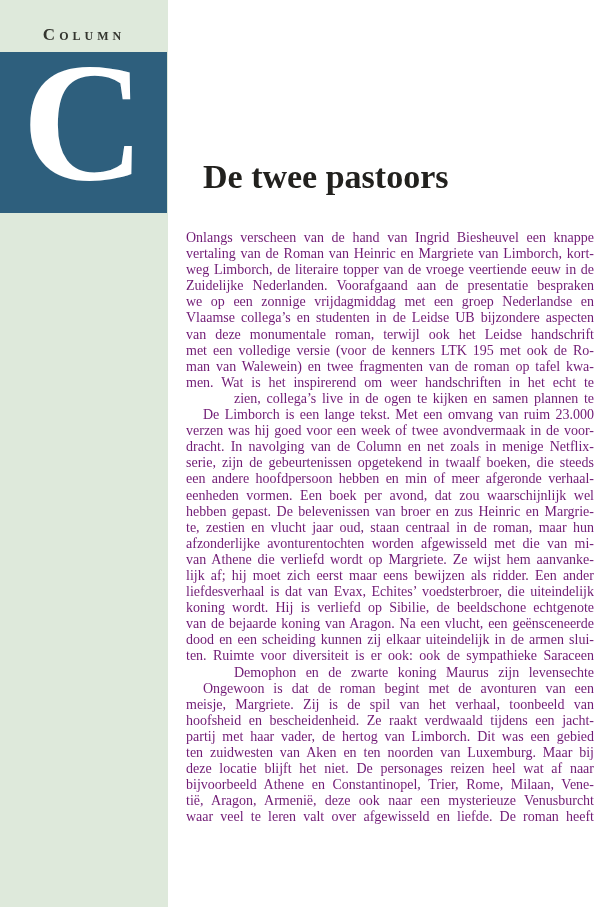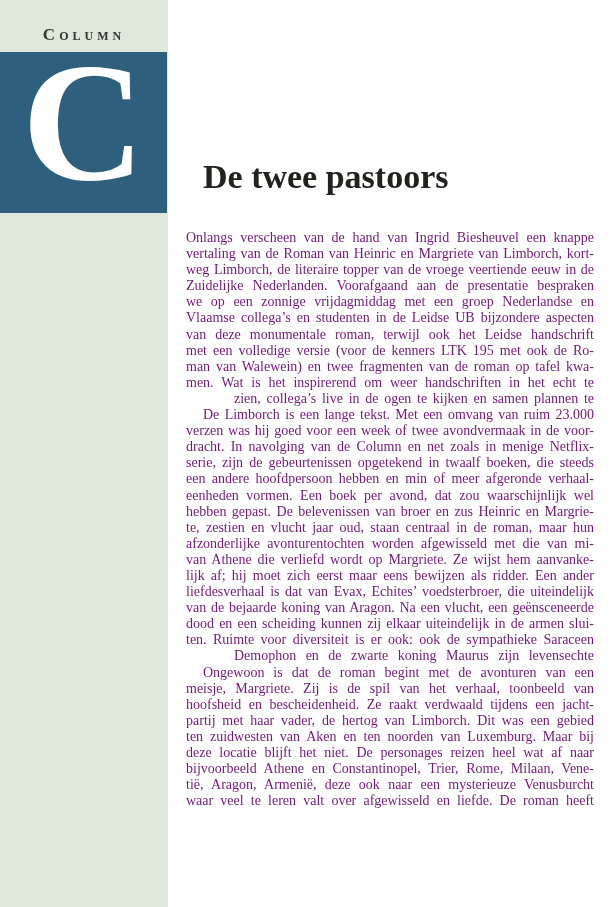--- a/index.html
+++ b/index.html
@@ -91,20 +91,21 @@
         <div class="line"><span>dracht. In navolging van de </span><span class="it">Column</span><span> en net zoals in menige Netflix-</span></div>
         <div class="line"><span>serie, zijn de gebeurtenissen opgetekend in twaalf boeken, die steeds</span></div>
         <div class="line"><span>een andere hoofdpersoon hebben en min of meer afgeronde verhaal-</span></div>
         <div class="line"><span>eenheden vormen. Een boek per avond, dat zou waarschijnlijk wel</span></div>
         <div class="line"><span>hebben gepast. De belevenissen van broer en zus Heinric en Margrie-</span></div>
         <div class="line"><span>te, zestien en vlucht jaar oud, staan centraal in de roman, maar hun</span></div>
         <div class="line"><span>afzonderlijke avonturentochten worden afgewisseld met die van mi-</span></div>
         <div class="line"><span>van Athene die verliefd wordt op Margriete. Ze wijst hem aanvanke-</span></div>
         <div class="line"><span>lijk af; hij moet zich eerst maar eens bewijzen als ridder. Een ander</span></div>
         <div class="line"><span>liefdesverhaal is dat van Evax, Echites’ voedsterbroer, die uiteindelijk</span></div>
+        <div class="line"><span>koning wordt. Hij is verliefd op Sibilie, de beeldschone echtgenote</span></div>
         <div class="line"><span>van de bejaarde koning van Aragon. Na een vlucht, een geënsceneerde</span></div>
         <div class="line"><span>dood en een scheiding kunnen zij elkaar uiteindelijk in de armen slui-</span></div>
         <div class="line"><span>ten. Ruimte voor diversiteit is er ook: ook de sympathieke Saraceen</span></div>
         <div class="line para-end"><span>Demophon en de zwarte koning Maurus zijn levensechte personages.</span></div>
       </div>
       <div>
         <div class="line indent"><span>Ongewoon is dat de roman begint met de avonturen van een</span></div>
         <div class="line"><span>meisje, Margriete. Zij is de spil van het verhaal, toonbeeld van</span></div>
         <div class="line"><span>hoofsheid en bescheidenheid. Ze raakt verdwaald tijdens een jacht-</span></div>
         <div class="line"><span>partij met haar vader, de hertog van Limborch. Dit was een gebied</span></div>

